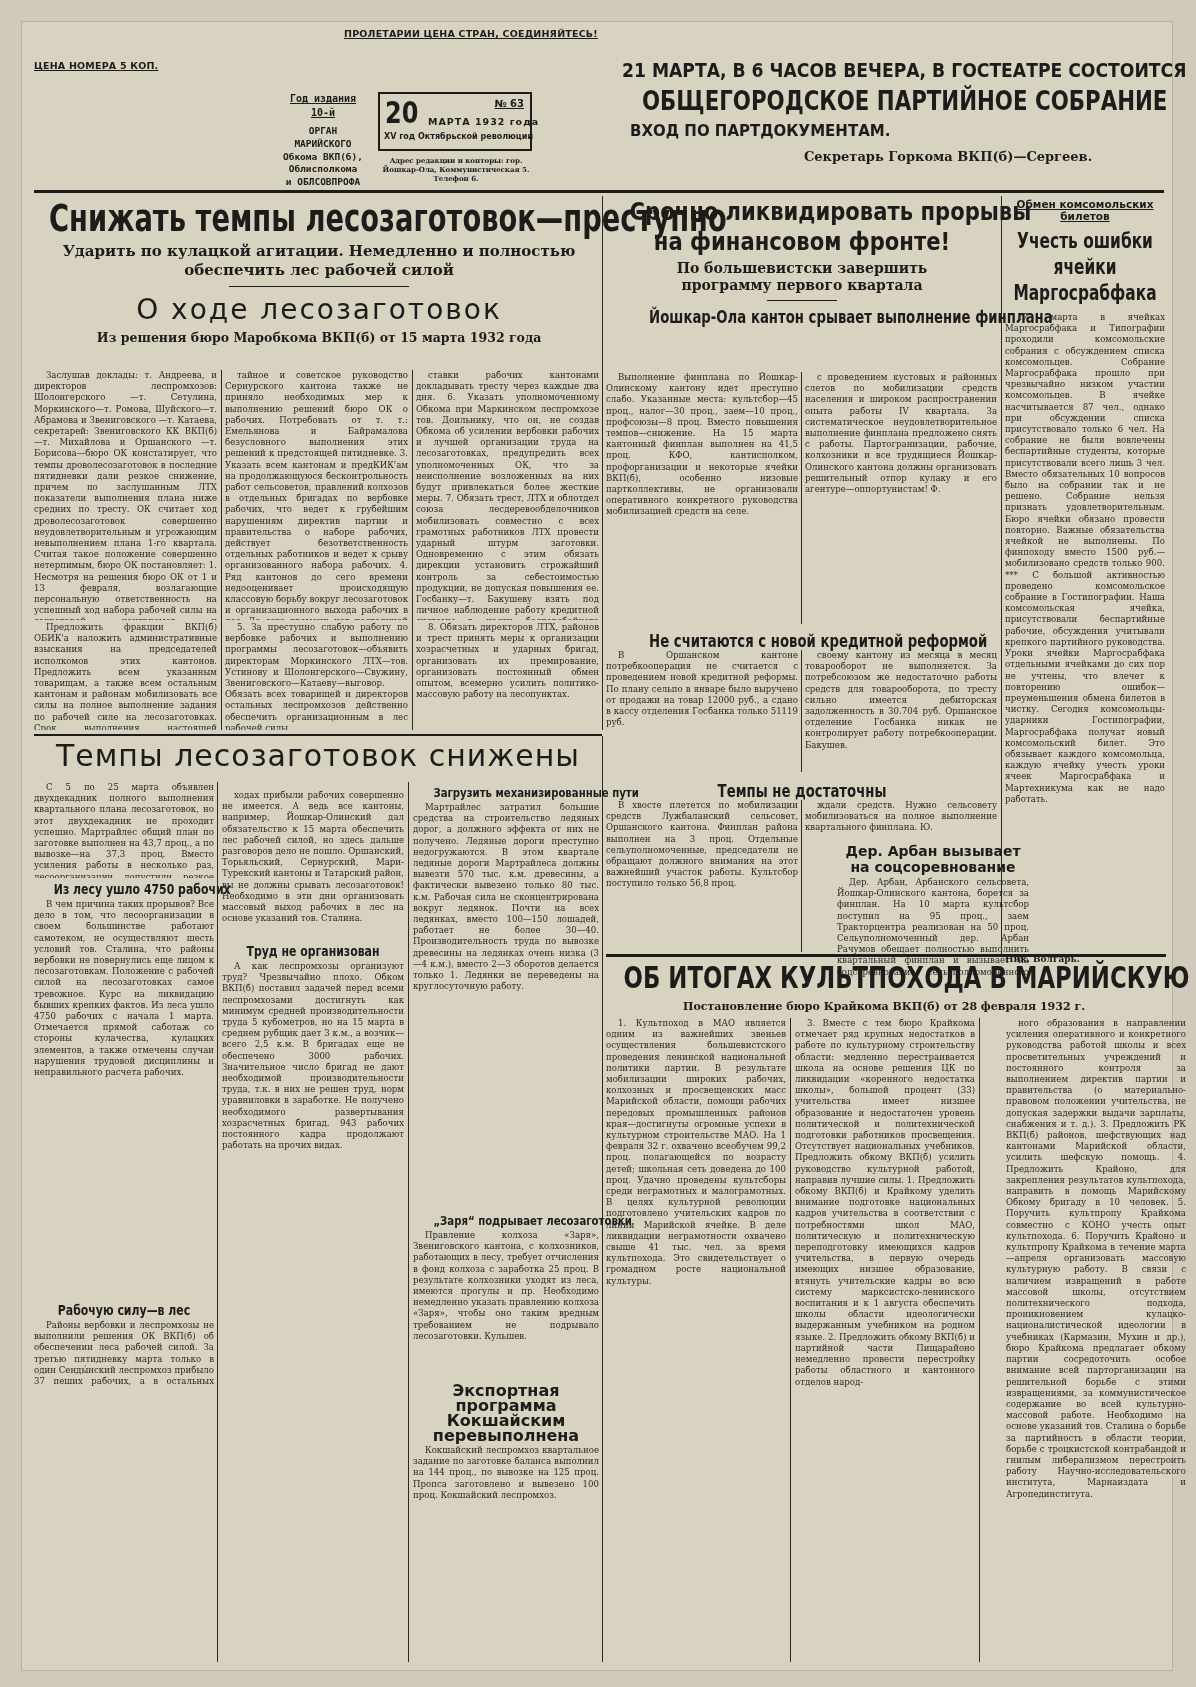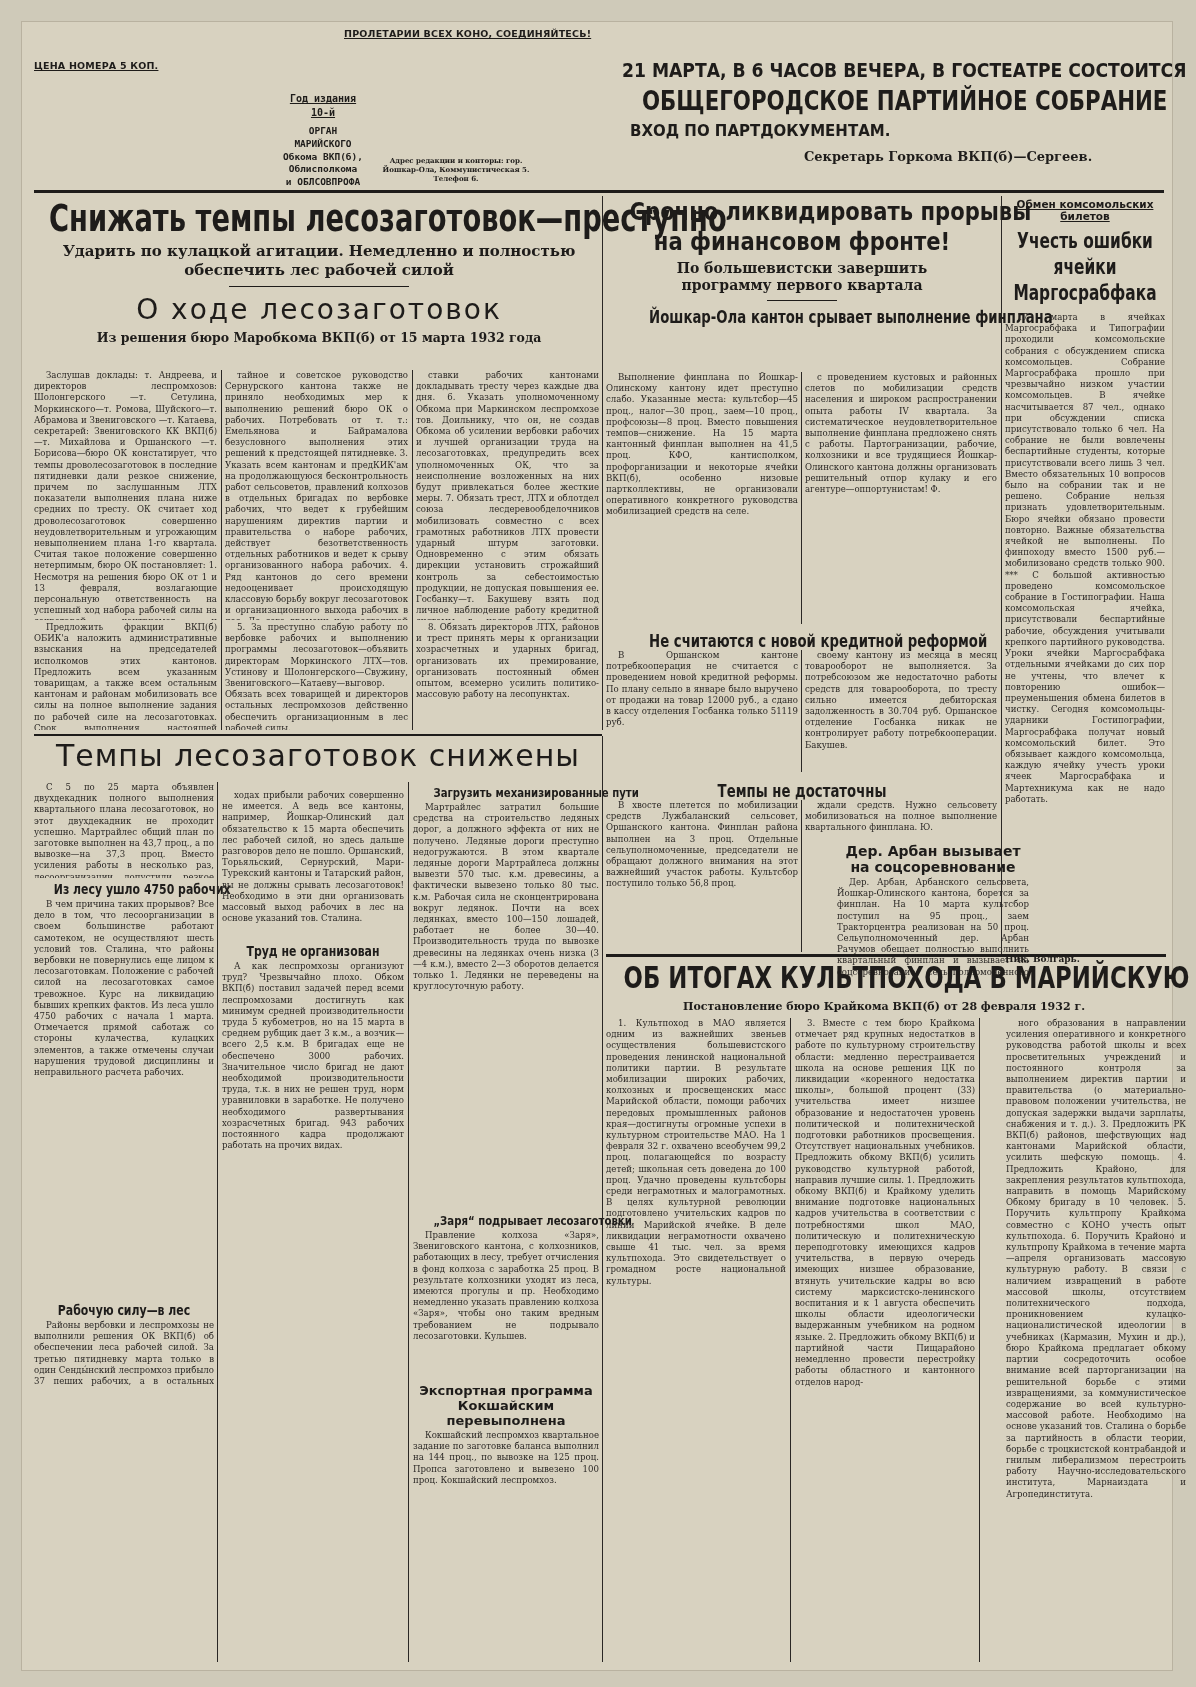--- a/index.html
+++ b/index.html
@@ -38,32 +38,38 @@
   .sig { font-weight: bold; font-size: 9px; }
   .underline-bold { font-family: "DejaVu Sans", sans-serif; font-weight: bold; font-size: 10.5px; text-decoration: underline; text-align: center; }
   .short-rule { height: 1px; background: #1e1c1a; margin: 6px auto; }
 </style>
 </head>
 <body>
 
 <div class="page">
 
   <div class="abs topline" style="left:12px; top:38px;">ЦЕНА НОМЕРА 5 КОП.</div>
-  <div class="abs topline" style="left:322px; top:6px;">ПРОЛЕТАРИИ ВСЕХ КОНО, СОЕДИНЯЙТЕСЬ!</div>
+  <div class="abs topline" style="left:322px; top:6px;">ПРОЛЕТАРИИ ЦЕНА СТРАН, СОЕДИНЯЙТЕСЬ!</div>
 
 
   <div class="abs" style="left:256px; top:70px; width:90px;">
     <div class="small-bold" style="text-decoration:underline; font-size:10px;">Год издания 10-й</div>
     <div class="small-bold" style="margin-top:6px;">ОРГАН</div>
     <div class="small-bold">МАРИЙСКОГО</div>
     <div class="small-bold">Обкома ВКП(б),</div>
     <div class="small-bold">Облисполкома</div>
     <div class="small-bold">и ОБЛСОВПРОФА</div>
   </div>
 
+  <div class="abs datebox" style="left:356px; top:70px; width:150px; height:55px;">
+    <div class="abs" style="left:5px; top:1px; font-family:'DejaVu Sans',sans-serif; font-weight:900; font-size:30px; transform:scaleX(0.8); transform-origin:left;">20</div>
+    <div class="abs" style="right:6px; top:4px; font-family:'DejaVu Sans',sans-serif; font-weight:bold; font-size:10px; text-decoration:underline;">№ 63</div>
+    <div class="abs" style="left:48px; top:22px; font-family:'DejaVu Sans',sans-serif; font-weight:bold; font-size:9.5px; letter-spacing:1px; white-space:nowrap;">МАРТА 1932 года</div>
+    <div class="abs" style="left:4px; top:38px; font-family:'DejaVu Sans',sans-serif; font-weight:bold; font-size:8px; white-space:nowrap;">XV год Октябрьской революции</div>
+  </div>
   <div class="abs" style="left:360px; top:134px; width:148px; font-size:7px; text-align:center; line-height:9px; font-weight:bold;">Адрес редакции и конторы: гор. Йошкар-Ола, Коммунистическая 5. Телефон 6.</div>
 
   <div class="abs headline-x" style="left:600px; top:36px; width:520px; font-size:20px; transform:scaleX(0.86); transform-origin:left;">21 МАРТА, В 6 ЧАСОВ ВЕЧЕРА, В ГОСТЕАТРЕ СОСТОИТСЯ</div>
   <div class="abs headline-x" style="left:620px; top:64px; width:520px; font-size:26px; transform:scaleX(0.82); transform-origin:left;">ОБЩЕГОРОДСКОЕ ПАРТИЙНОЕ СОБРАНИЕ</div>
   <div class="abs" style="left:608px; top:100px; font-family:'DejaVu Sans',sans-serif; font-weight:bold; font-size:15px;">ВХОД ПО ПАРТДОКУМЕНТАМ.</div>
   <div class="abs" style="left:782px; top:127px; font-weight:bold; font-size:13px;">Секретарь Горкома ВКП(б)—Сергеев.</div>
 
   <div class="rule" style="left:12px; top:168px; width:1130px; height:3px;"></div>
 
   <div class="abs" style="left:12px; top:174px; width:570px;">
@@ -181,21 +187,21 @@
 
   <div class="abs" style="left:391px; top:760px; width:186px;">
     <div class="sec-head" style="font-size:13px;">Загрузить механизированные пути</div>
     <div class="body-text" style="height:408px;">
         <p>Мартрайлес затратил большие средства на строительство ледяных дорог, а должного эффекта от них не получено. Ледяные дороги преступно недогружаются. В этом квартале ледяные дороги Мартрайлеса должны вывезти 570 тыс. к.м. древесины, а фактически вывезено только 80 тыс. к.м. Рабочая сила не сконцентрирована вокруг ледянок. Почти на всех ледянках, вместо 100—150 лошадей, работает не более 30—40. Производительность труда по вывозке древесины на ледянках очень низка (3—4 к.м.), вместо 2—3 оборотов делается только 1. Ледянки не переведены на круглосуточную работу.</p>
       </div>
     <div class="sec-head" style="font-size:13px;">„Заря“ подрывает лесозаготовки</div>
     <div class="body-text" style="height:150px;">
         <p>Правление колхоза «Заря», Звениговского кантона, с колхозников, работающих в лесу, требует отчисления в фонд колхоза с заработка 25 проц. В результате колхозники уходят из леса, имеются прогулы и пр. Необходимо немедленно указать правлению колхоза «Заря», чтобы оно таким вредным требованием не подрывало лесозаготовки. Кульшев.</p>
       </div>
-    <div class="sec-head" style="font-size:13px; white-space:normal; transform:none; line-height:15px;">Экспортная программа Кокшайским перевыполнена</div>
+    <div class="sec-head" style="font-size:16px; white-space:normal; transform:none; line-height:15px;">Экспортная программа Кокшайским перевыполнена</div>
     <div class="body-text" style="height:60px;">
         <p>Кокшайский леспромхоз квартальное задание по заготовке баланса выполнил на 144 проц., по вывозке на 125 проц. Пропса заготовлено и вывезено 100 проц. Кокшайский леспромхоз.</p>
       </div>
   </div>
   <div class="vrule" style="left:580px; top:714px; height:926px;"></div>
 
   <div class="abs headline-x" style="left:520px; top:938px; width:680px; font-size:30px; transform:scaleX(0.76); transform-origin:center;">ОБ ИТОГАХ КУЛЬТПОХОДА В МАРИЙСКУЮ ОБЛАСТЬ</div>
   <div class="abs" style="left:584px; top:978px; width:556px; text-align:center; font-weight:bold; font-size:11px;">Постановление бюро Крайкома ВКП(б) от 28 февраля 1932 г.</div>
 
   <div class="abs body-text" style="left:584px; top:996px; width:180px; height:644px;">

